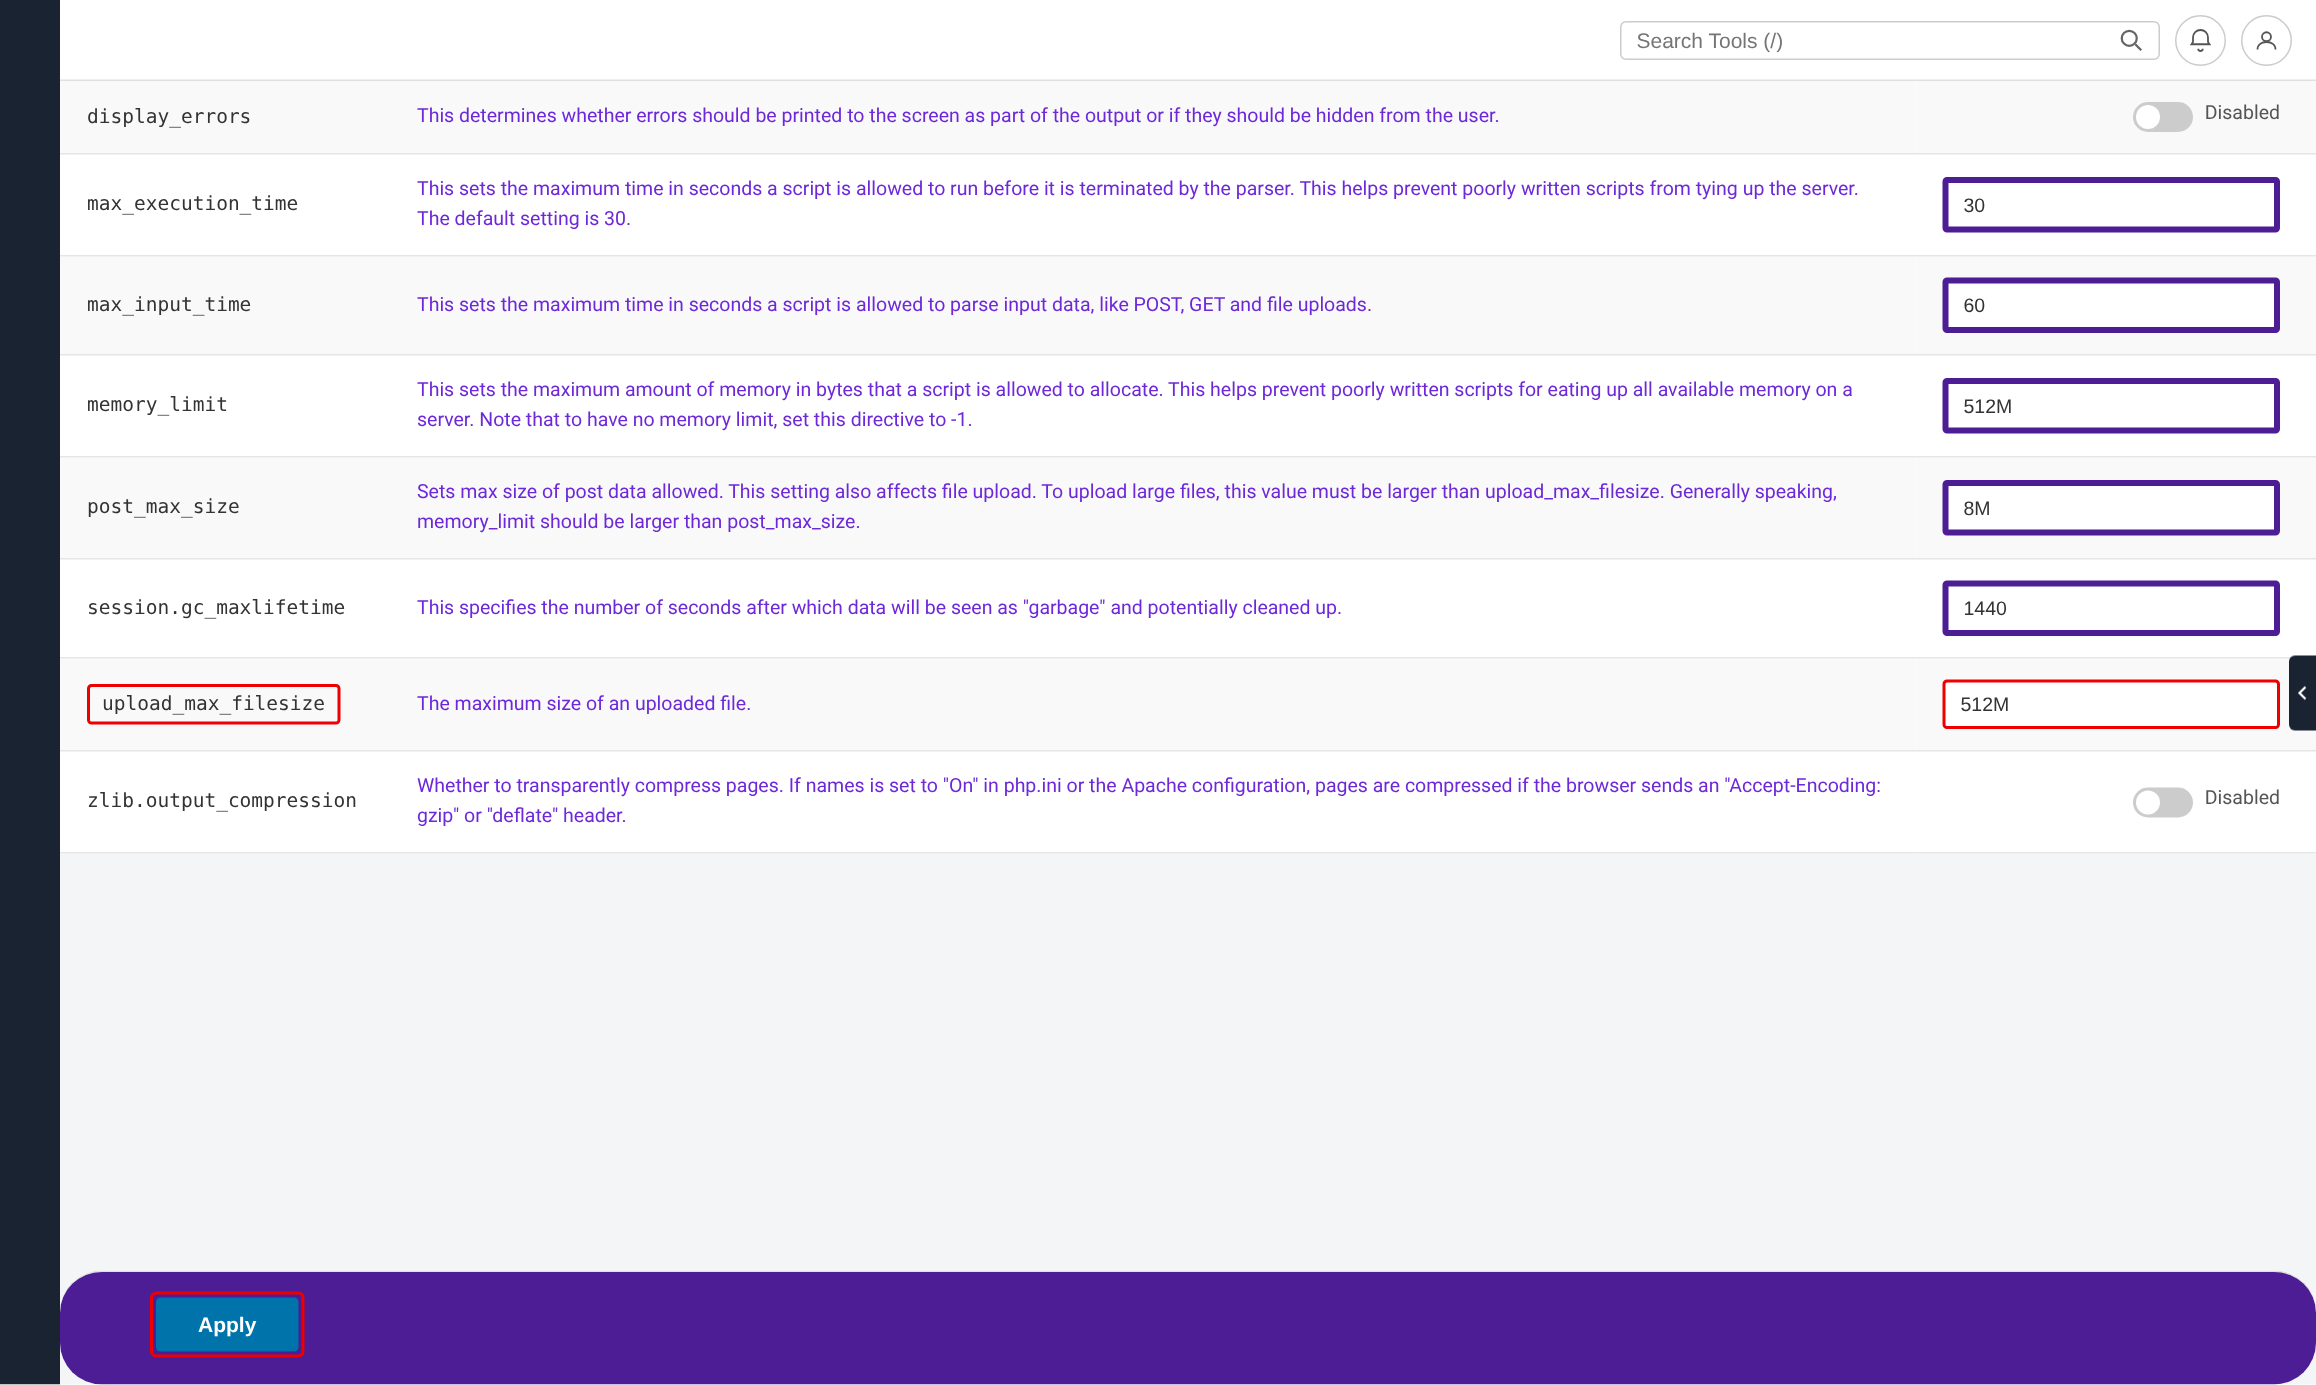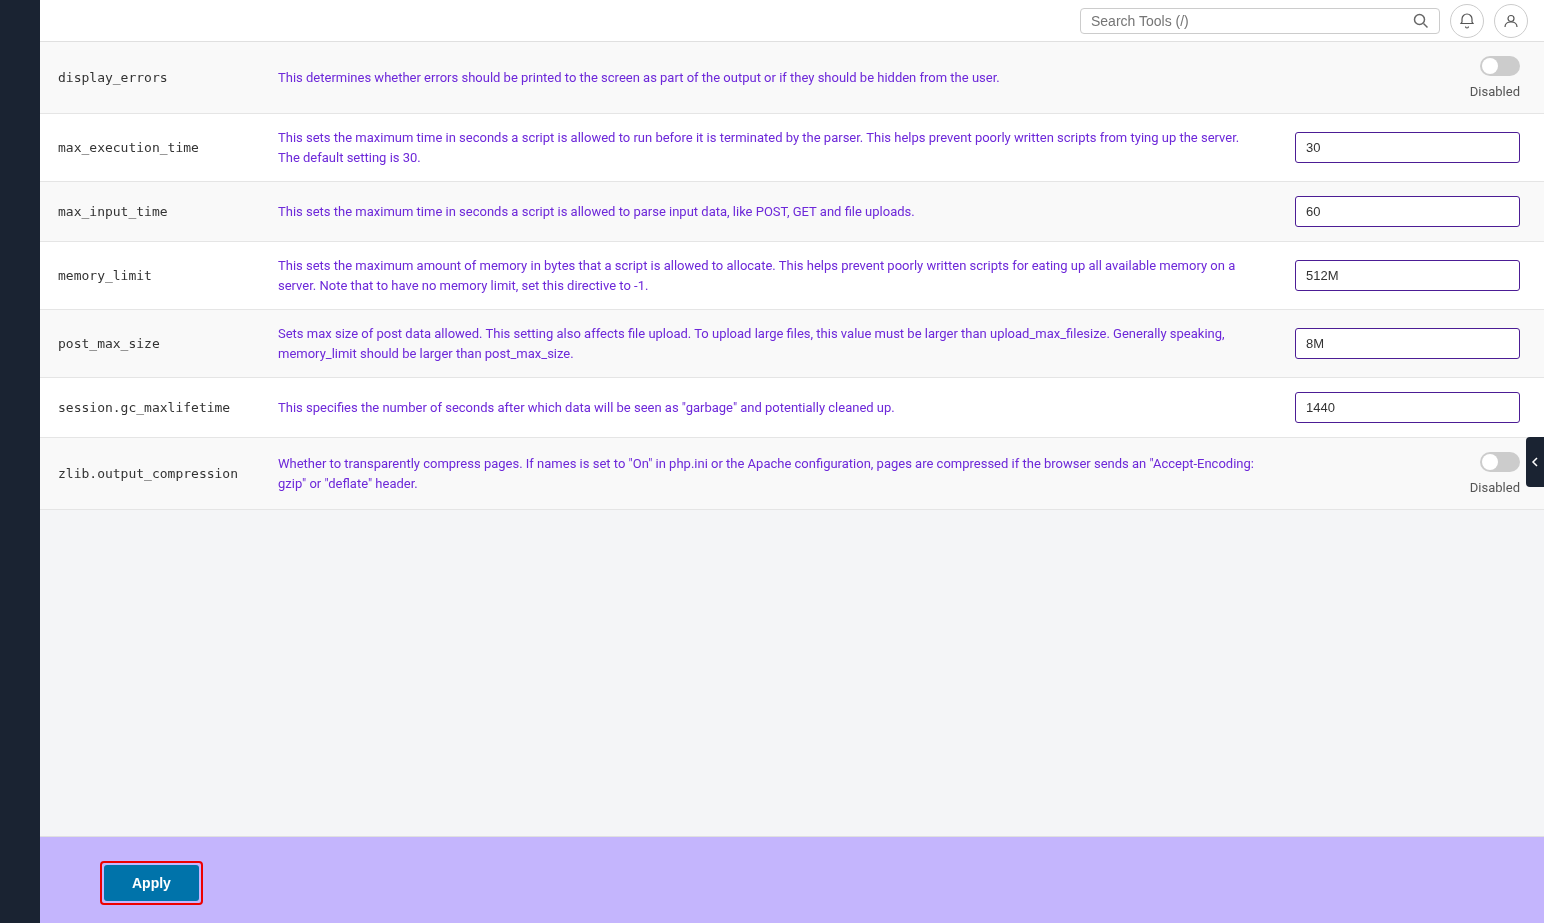--- a/index.html
+++ b/index.html
@@ -23,21 +23,21 @@
       flex: 1;
       display: flex;
       flex-direction: column;
       background: #f4f5f7;
       position: relative;
     }
 
     
     .header {
       background: #fff;
-      height: 42px;
+      height: 54px;
       display: flex;
       align-items: center;
       justify-content: flex-end;
       padding: 0 16px;
       gap: 10px;
       border-bottom: 1px solid #e0e0e0;
     }
 
     .search-container {
       display: flex;
@@ -128,34 +128,33 @@
 
     .col-value {
       width: 240px;
       text-align: right;
       padding-right: 24px;
     }
 
     .text-input {
       width: 225px;
       padding: 7px 10px;
-      border: 1px solid #4c1d95;
+      border: 4px solid #4c1d95;
       border-radius: 3px;
       font-size: 13px;
       color: #333;
       background: #fff;
     }
 
     
     .toggle-container {
       display: flex;
-      align-items: flex-end;
+      align-items: flex-start;
       justify-content: flex-end;
       gap: 8px;
-      flex-direction: column;
     }
 
     .toggle {
       position: relative;
       display: inline-block;
       width: 40px;
       height: 20px;
     }
 
     .toggle input {
@@ -196,23 +195,24 @@
       display: inline-block;
     }
 
     .highlighted-input {
       border: 2px solid #e00 !important;
       border-radius: 3px;
     }
 
     
     .footer {
-      padding: 24px 18px 18px 60px;
-      background: #c4b5fd;
+      padding: 13px 18px 18px 60px;
+      background: #4c1d95;
       border-top: 1px solid #e0e0e0;
+      border-radius: 28px;
     }
 
     .apply-wrapper {
       display: inline-block;
       border: 2px solid #e00;
       border-radius: 4px;
       padding: 2px;
     }
 
     .apply-btn {
@@ -307,20 +307,25 @@
             <td class="col-name">post_max_size</td>
             <td class="col-desc">Sets max size of post data allowed. This setting also affects file upload. To upload large files, this value must be larger than upload_max_filesize. Generally speaking, memory_limit should be larger than post_max_size.</td>
             <td class="col-value"><input type="text" class="text-input" value="8M" style=""></td>
           </tr>
           <tr>
             <td class="col-name">session.gc_maxlifetime</td>
             <td class="col-desc">This specifies the number of seconds after which data will be seen as "garbage" and potentially cleaned up.</td>
             <td class="col-value"><input type="text" class="text-input" value="1440" style=""></td>
           </tr>
           <tr>
+            <td class="col-name"><span class="highlighted-name">upload_max_filesize</span></td>
+            <td class="col-desc">The maximum size of an uploaded file.</td>
+            <td class="col-value"><input type="text" class="text-input highlighted-input" value="512M" style=""></td>
+          </tr>
+          <tr>
             <td class="col-name">zlib.output_compression</td>
             <td class="col-desc">Whether to transparently compress pages. If names is set to "On" in php.ini or the Apache configuration, pages are compressed if the browser sends an "Accept-Encoding: gzip" or "deflate" header.</td>
             <td class="col-value">
               <div class="toggle-container">
                 <label class="toggle"><input type="checkbox" style=""><span class="toggle-slider"></span></label>
                 <span class="toggle-label">Disabled</span>
               </div>
             </td>
           </tr>
         </tbody>

